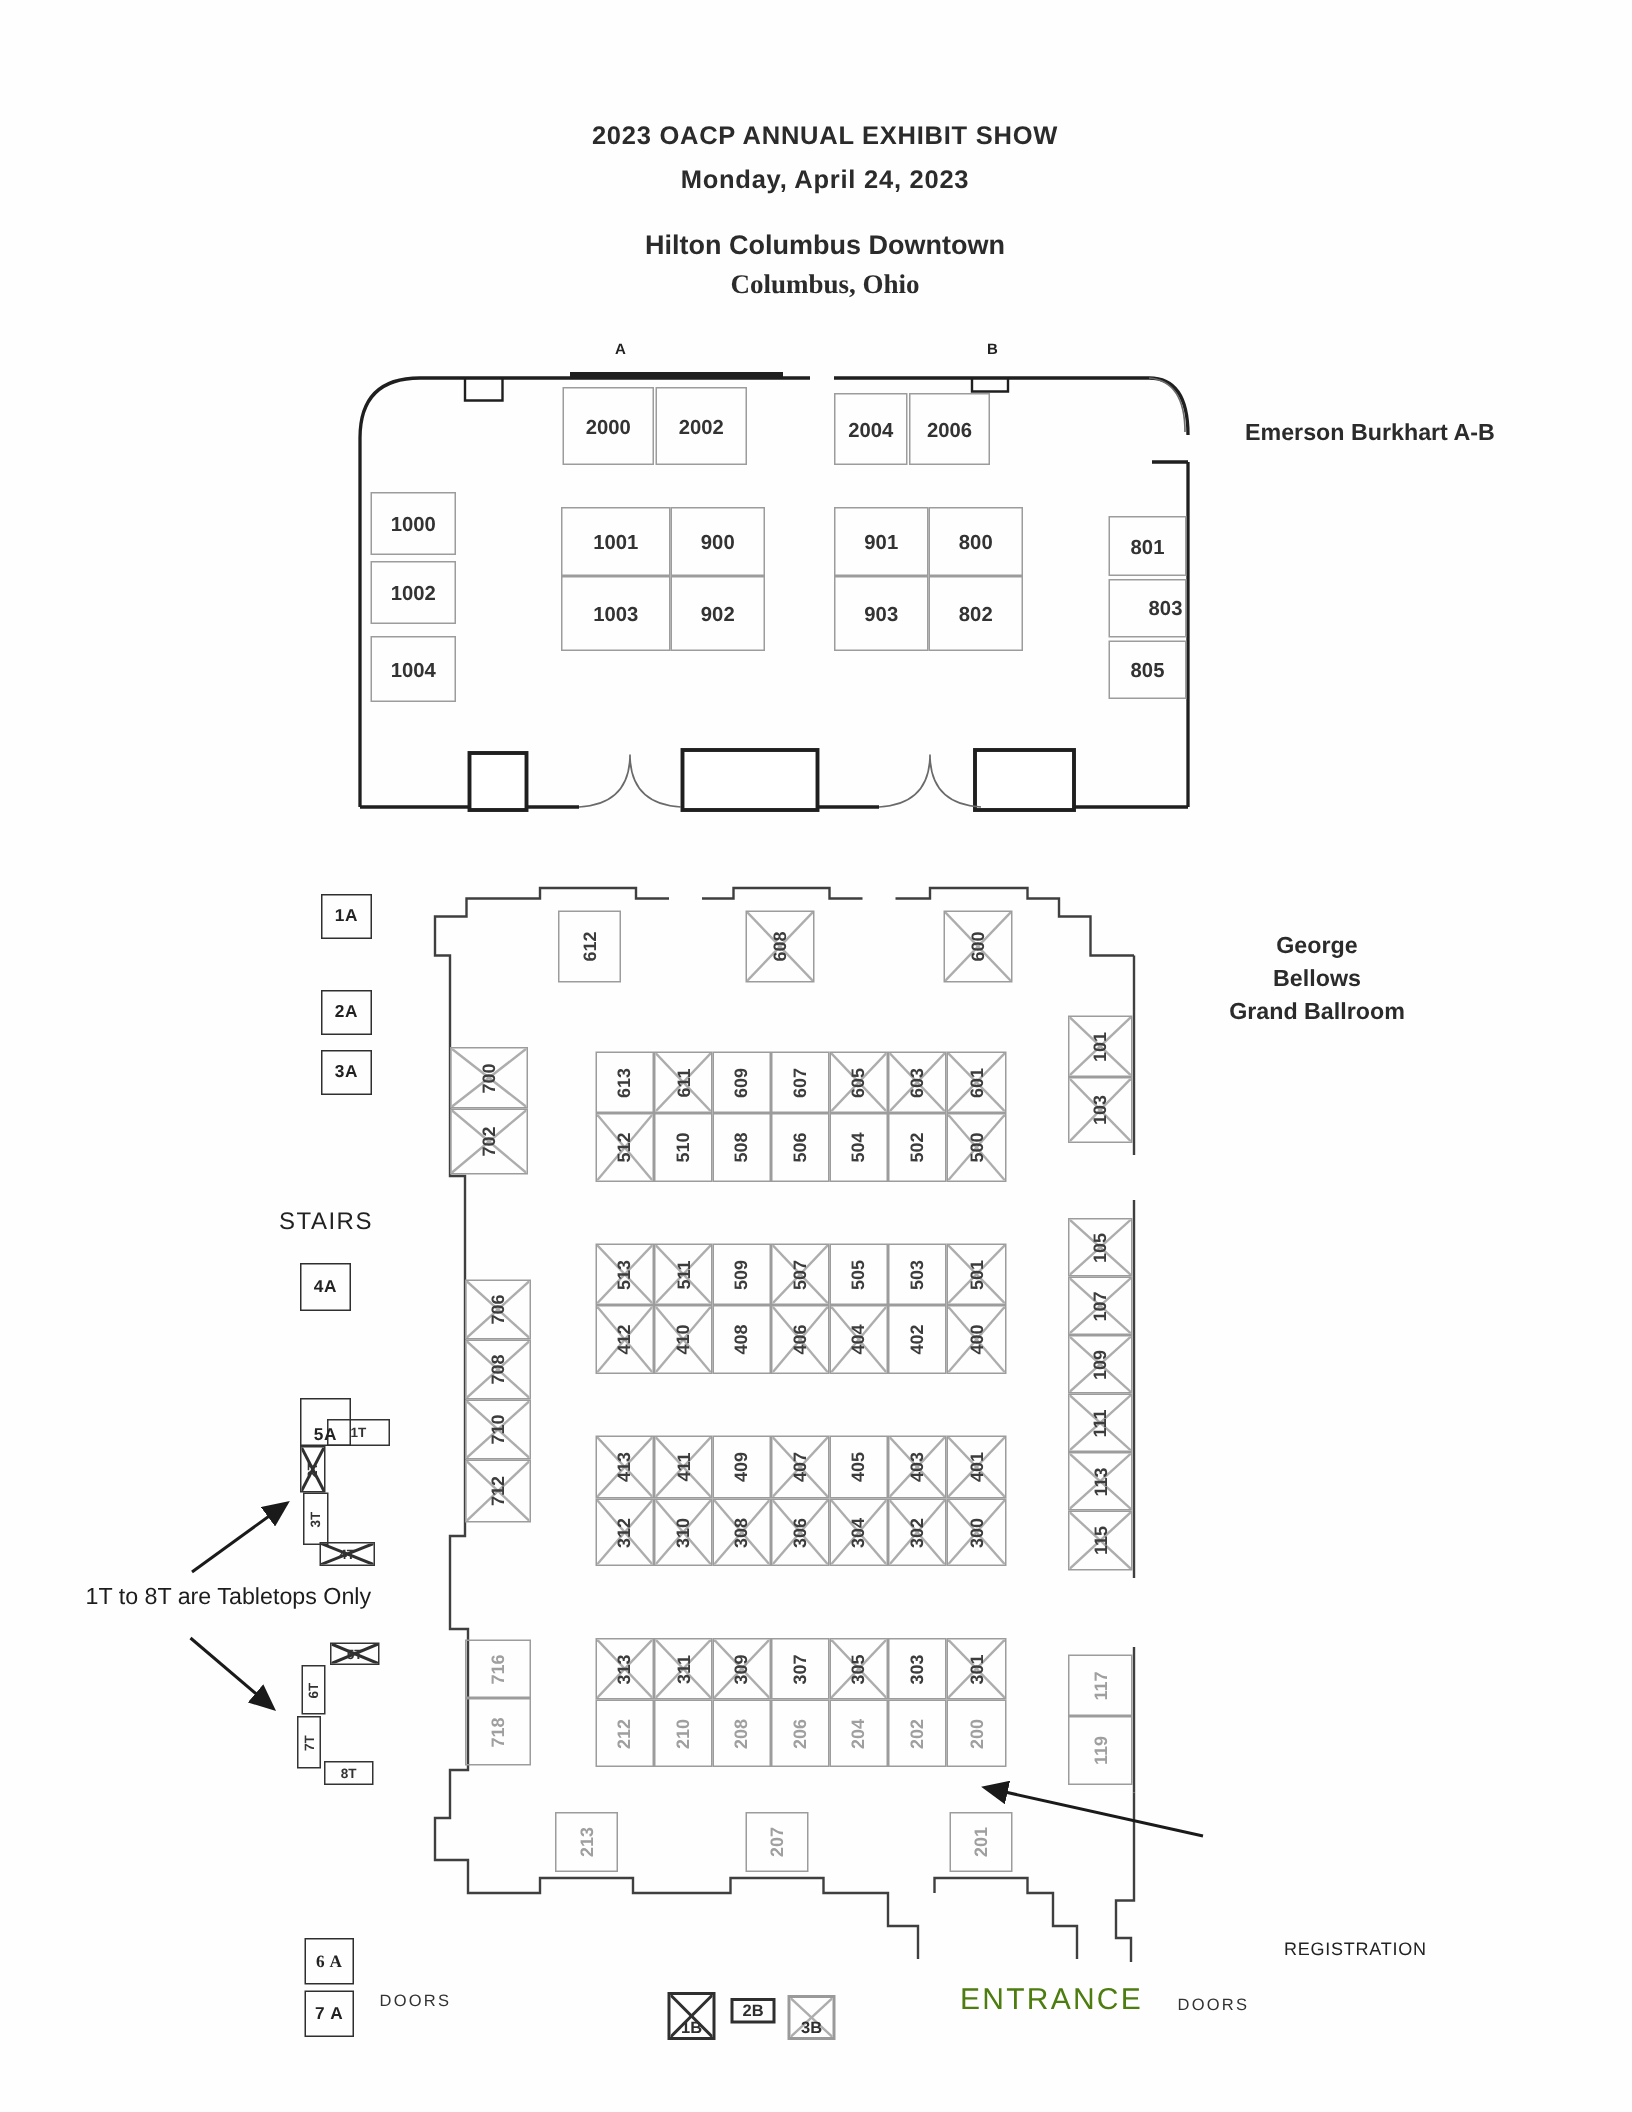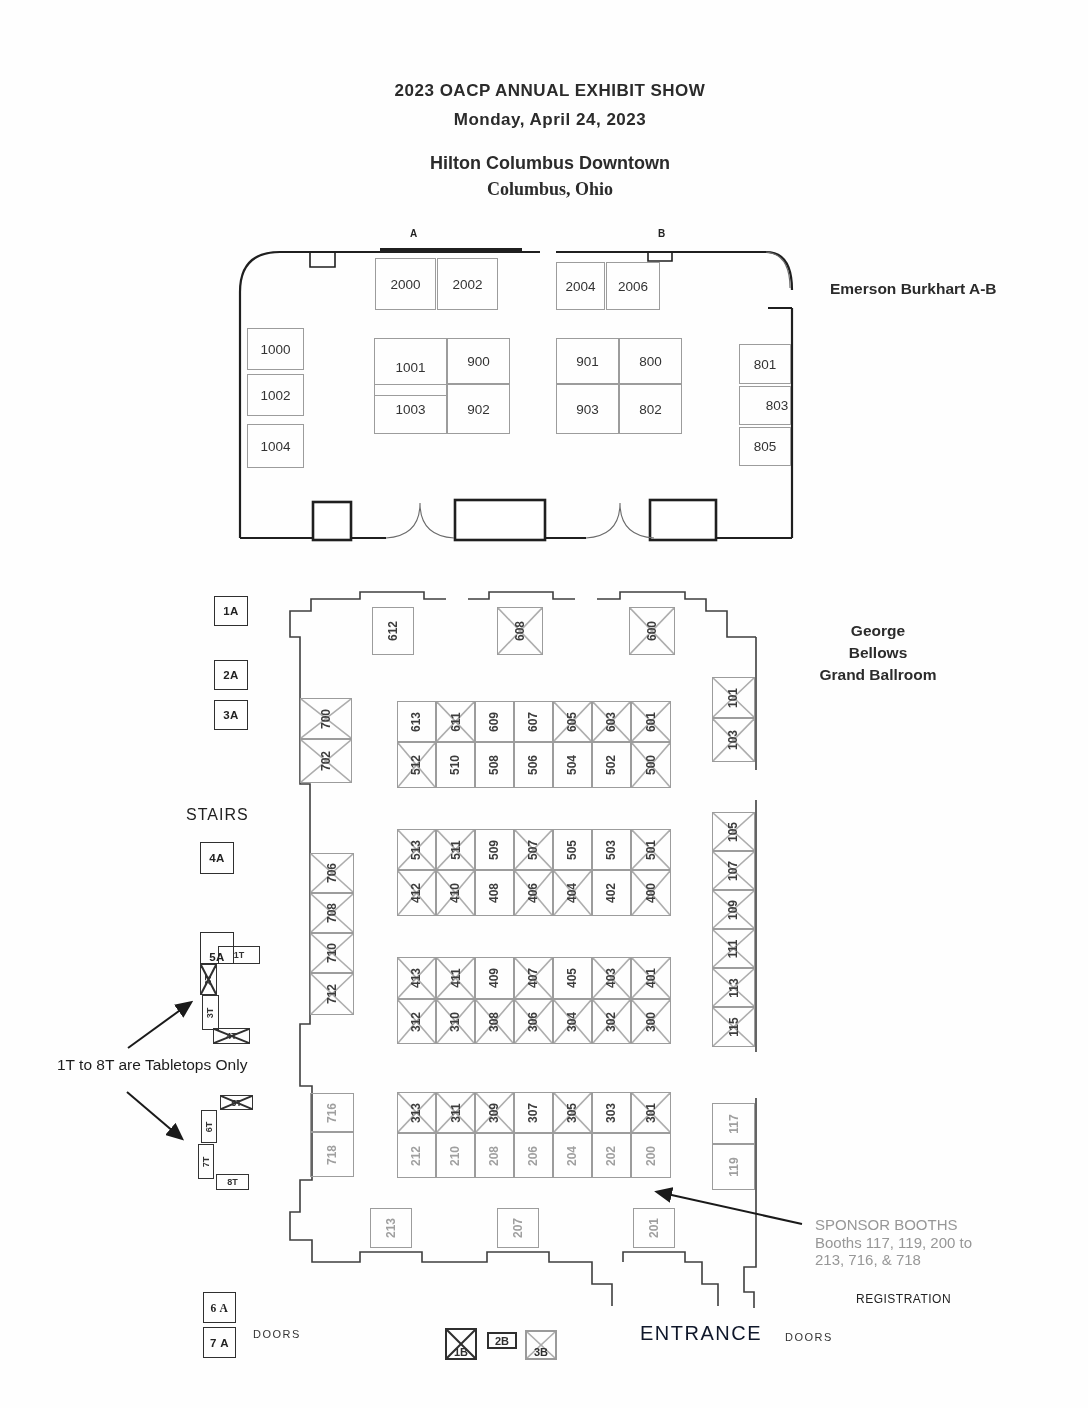--- a/index.html
+++ b/index.html
@@ -10,31 +10,31 @@
   .t1{font-size:17px;font-weight:700;letter-spacing:.5px;line-height:29px;}
   .t2{font-size:18px;font-weight:700;margin-top:16px;line-height:26px;}
   .t2b{font-size:18px;font-weight:700;line-height:26px;font-family:Liberation Serif, serif;}
   .room-label{position:absolute;font-weight:700;color:#2b2b2b;}
   .emerson{left:830px;top:280px;width:210px;font-size:15.5px;}
   .george{left:778px;top:620px;width:200px;text-align:center;font-size:15.5px;line-height:22px;}
   .stairs{position:absolute;left:186px;top:806px;font-size:16px;letter-spacing:1px;color:#222;}
   .note{position:absolute;left:57px;top:1056px;font-size:15.5px;color:#1d1d1d;}
   .sponsor{position:absolute;left:815px;top:1216px;width:220px;font-size:15px;line-height:17.5px;color:#979797;}
   .registration{position:absolute;left:856px;top:1292px;font-size:12px;letter-spacing:.5px;color:#222;}
-  .entrance{position:absolute;left:640px;top:1322px;font-size:20px;letter-spacing:1.5px;color:#0f172a;font-weight:500;}
+  .entrance{position:absolute;left:640px;top:1322px;font-size:20px;letter-spacing:1.5px;color:#4d7c0f;font-weight:500;}
   .doors{position:absolute;font-size:11px;letter-spacing:1.5px;color:#333;}
   .doors-l{left:253px;top:1328px;}
   .doors-r{left:785px;top:1331px;}
   .marker{position:absolute;font-size:10px;color:#222;font-weight:600;}
   .marker-a{left:410px;top:228px;}
   .marker-b{left:658px;top:228px;}
   .booth{position:absolute;box-sizing:border-box;display:flex;align-items:center;justify-content:center;
          border:1.3px solid #9c9c9c;background:transparent;}
   .booth .lbl{position:relative;z-index:2;}
-  .em .lbl{font-size:13.5px;font-weight:400;color:#333;text-align:right;}
+  .em .lbl{font-size:13.5px;font-weight:700;color:#333;text-align:right;}
   .bb .lbl{font-size:12px;font-weight:700;color:#3c3c3c;}
   .rot{transform:rotate(-90deg);white-space:nowrap;}
   .gray .lbl{color:#9f9f9f;}
   .tt{border:1.6px solid #333;}
   .tt .lbl{font-size:9px;font-weight:700;color:#333;}
   .ab{border:1.7px solid #2f2f2f;}
   .ab .lbl{font-size:11.5px;font-weight:600;color:#222;letter-spacing:.5px;}
   .lg{border:2px solid #2f2f2f;}
   .lg .lbl{font-size:11px;font-weight:700;color:#2f2f2f;position:absolute;bottom:0;z-index:2;}
   .lg.gray{border-color:#9a9a9a;}
@@ -98,25 +98,20 @@
     <div>Bellows</div>
     <div>Grand Ballroom</div>
   </div>
 
   <div class="marker marker-a">A</div>
   <div class="marker marker-b">B</div>
 
   <div class="stairs">STAIRS</div>
   <div class="note">1T to 8T are Tabletops Only</div>
 
-  <div class="sponsor">
-    <div>SPONSOR BOOTHS</div>
-    <div>Booths 117, 119, 200 to</div>
-    <div>213, 716, &amp; 718</div>
-  </div>
 
   <div class="registration">REGISTRATION</div>
   <div class="entrance">ENTRANCE</div>
   <div class="doors doors-l">DOORS</div>
   <div class="doors doors-r">DOORS</div>
 
   <div>
       <div class="booth em" style="left: 375px; top: 258px; width: 61px; height: 52px;">
         <span class="lbl">2000</span>
       </div>
@@ -131,21 +126,21 @@
       </div>
       <div class="booth em" style="left: 247px; top: 328px; width: 57px; height: 42px;">
         <span class="lbl">1000</span>
       </div>
       <div class="booth em" style="left: 247px; top: 374px; width: 57px; height: 42px;">
         <span class="lbl">1002</span>
       </div>
       <div class="booth em" style="left: 247px; top: 424px; width: 57px; height: 44px;">
         <span class="lbl">1004</span>
       </div>
-      <div class="booth em" style="left: 374px; top: 338px; width: 73px; height: 58px;">
+      <div class="booth em" style="left: 374px; top: 338px; width: 73px; height: 46px;">
         <span class="lbl">1001</span>
       </div>
       <div class="booth em" style="left: 447px; top: 338px; width: 63px; height: 46px;">
         <span class="lbl">900</span>
       </div>
       <div class="booth em" style="left: 374px; top: 384px; width: 73px; height: 50px;">
         <span class="lbl">1003</span>
       </div>
       <div class="booth em" style="left: 447px; top: 384px; width: 63px; height: 50px;">
         <span class="lbl">902</span>

